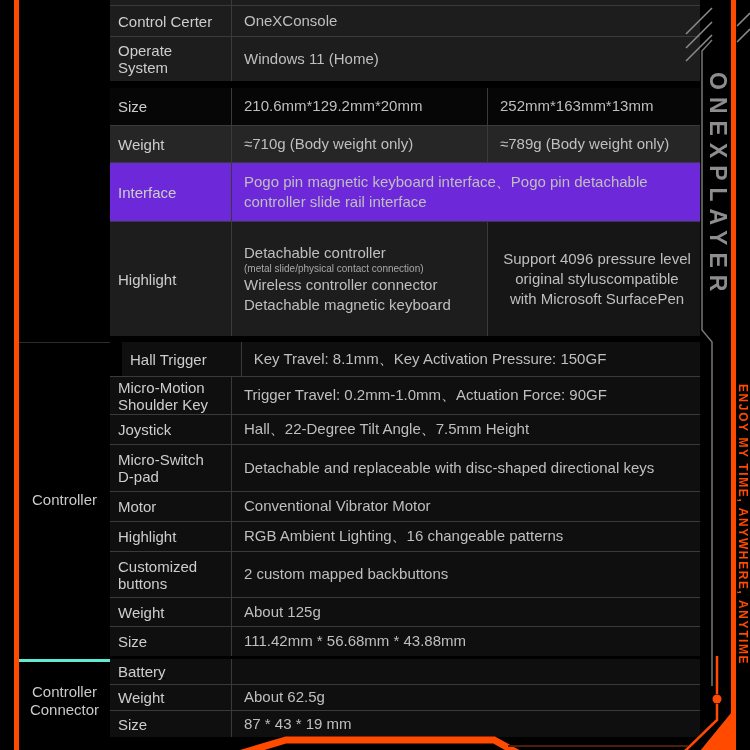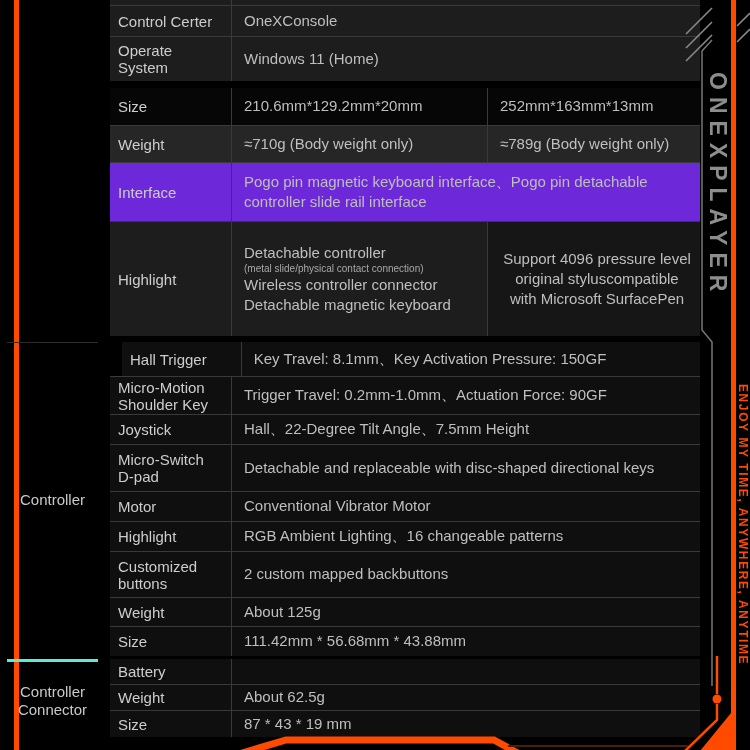--- a/index.html
+++ b/index.html
@@ -3,21 +3,21 @@
 <meta charset="utf-8">
 <style>
   html,body{margin:0;padding:0;background:#000;}
   #stage{position:relative;width:750px;height:750px;background:#000;overflow:hidden;
          font-family:"Liberation Sans","DejaVu Sans",sans-serif;}
   
   .vline{position:absolute;top:0;width:5px;height:750px;background:#ff4a00;}
   .vline.left{left:14px;}
   .vline.right{left:731px;}
   
-  .cat{position:absolute;left:7px;width:91px;color:#c9c9c9;font-size:15px;line-height:18px;
+  .cat{position:absolute;left:19px;width:91px;color:#c9c9c9;font-size:15px;line-height:18px;
        display:flex;align-items:center;justify-content:center;text-align:center;}
   .cat.c1{top:342px;height:314px;border-top:1px solid #2c2c2c;}
   .cat.c2{top:659px;height:78px;border-top:3px solid #5eead4;}
   
   #spec-table{position:absolute;left:110px;top:0;width:590px;border-radius:21px;}
   .sec-gap{background:#000;}
   .trow{display:flex;box-sizing:border-box;}
   .trow + .trow{border-top:1px solid #3a3a3a;}
   .bg-a{background:#1d1d1d;}
   .bg-b{background:#060606;}

